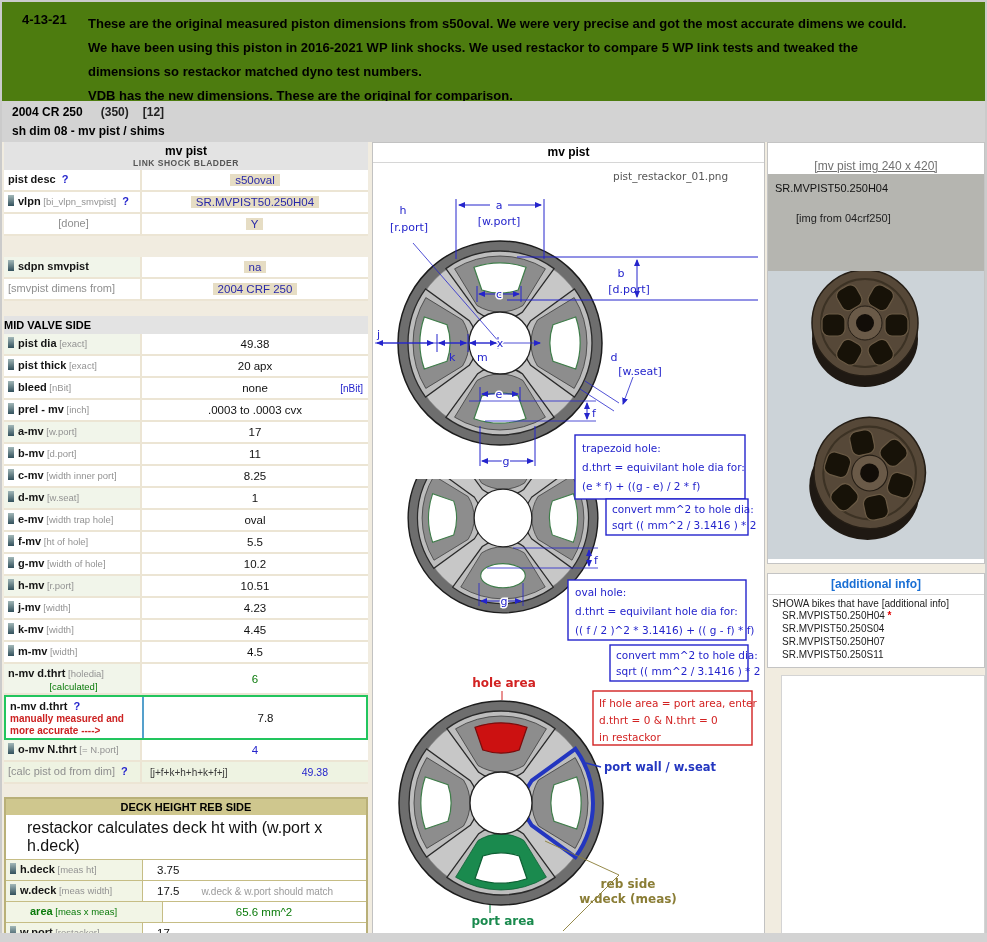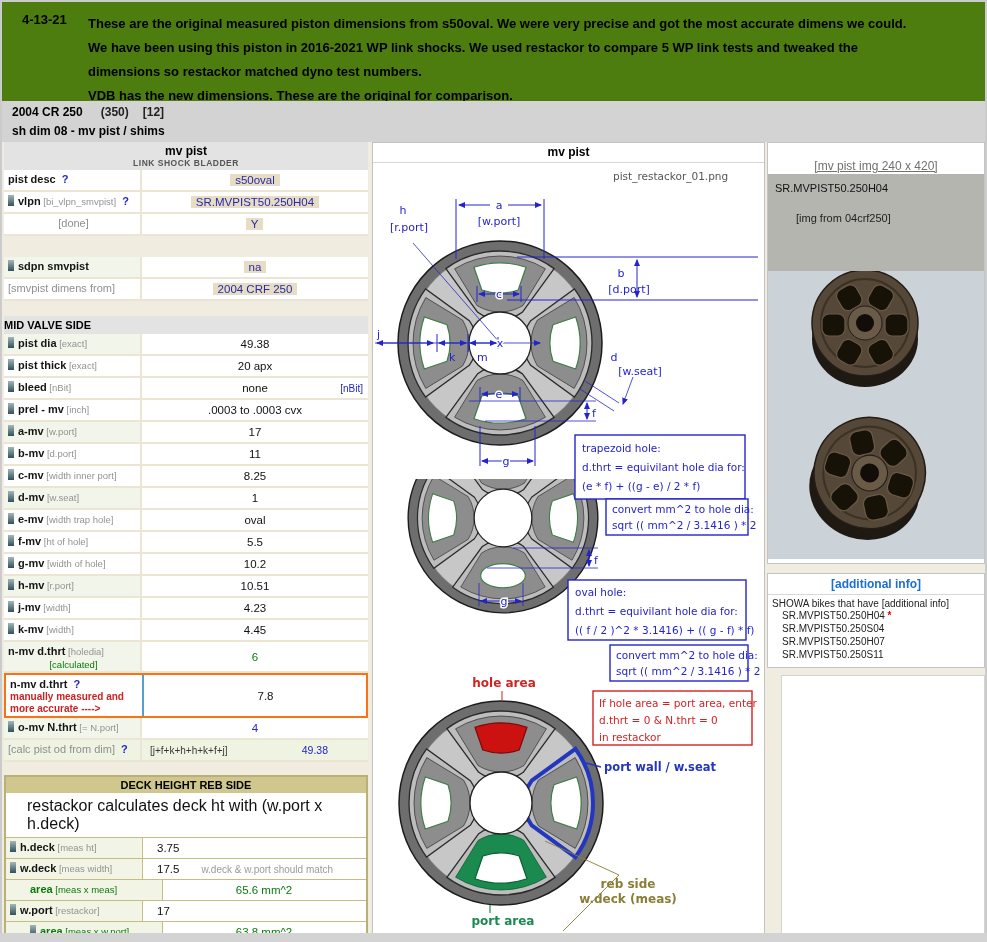--- a/index.html
+++ b/index.html
@@ -47,21 +47,21 @@
   .rowicon{display:inline-block;width:6px;height:11px;margin-right:4px;vertical-align:-1px;
            background:linear-gradient(180deg,#a3b8b8,#32505c);}
   .tvalue{flex:1;display:flex;align-items:center;justify-content:center;font-size:11.5px;
           color:#111;position:relative;padding:1px;}
   .val.hl{background:#e6ddc4;color:#2929a8;padding:0 5px;}
   .val.green{color:#0a7a0a;}
   .val.blue{color:#2424cc;}
   .extra{position:absolute;right:5px;color:#2424cc;font-size:10px;}
   .vnote{color:#9a9a9a;font-size:10px;margin-left:22px;}
   .formula{position:absolute;left:8px;color:#3a3a3a;font-size:10px;}
-  .trow.manual{border:2px solid #f97316;gap:21px;}
+  .trow.manual{border:2px solid #22c55e;gap:21px;}
   .trow.manual .tlabel{border-right:2px solid #55a0cc;}
   .trow.fulltint .tlabel,.trow.fulltint .tvalue{background:#eef3e2;}
   .gap21{height:21px;} .gap15{height:15px;} .gap13{height:13px;}
 
   
   .deck{border:2px solid #b9b078;}
   .deck-head{background:#cfc78e;text-align:center;font-weight:bold;font-size:11px;color:#000;padding:2px 0;}
   .deck-note{background:#fff;font-size:16px;color:#111;padding:4px 21px;border-bottom:1px solid #c6bd85;}
   .deck .trow{border-bottom:1px solid #c6bd85;}
   .deck .trow:last-child{border-bottom:none;}
@@ -237,20 +237,26 @@
         <div class="trow">
           <div class="tlabel"><span class="rowicon"></span><span class="ltext">j-mv</span><span class="qual"> [width]</span></div>
           <div class="tvalue">
             <span class="val">4.23</span>
           </div>
         </div>
         <div class="trow">
           <div class="tlabel"><span class="rowicon"></span><span class="ltext">k-mv</span><span class="qual"> [width]</span></div>
           <div class="tvalue">
             <span class="val">4.45</span>
+          </div>
+        </div>
+        <div class="trow">
+          <div class="tlabel"><span class="rowicon"></span><span class="ltext">m-mv</span><span class="qual"> [width]</span></div>
+          <div class="tvalue">
+            <span class="val">4.5</span>
           </div>
         </div>
         <div class="trow">
           <div class="tlabel tint"><span class="ltext">n-mv   d.thrt</span><span class="qual"> [holedia]</span><div class="lab2 green">[calculated]</div></div>
           <div class="tvalue">
             <span class="val green">6</span>
           </div>
         </div>
         <div class="trow manual">
           <div class="tlabel"><span class="ltext">n-mv   d.thrt</span><span class="help">?</span><div class="rednote">manually measured and</div><div class="rednote">more accurate   ----&gt;</div></div>

